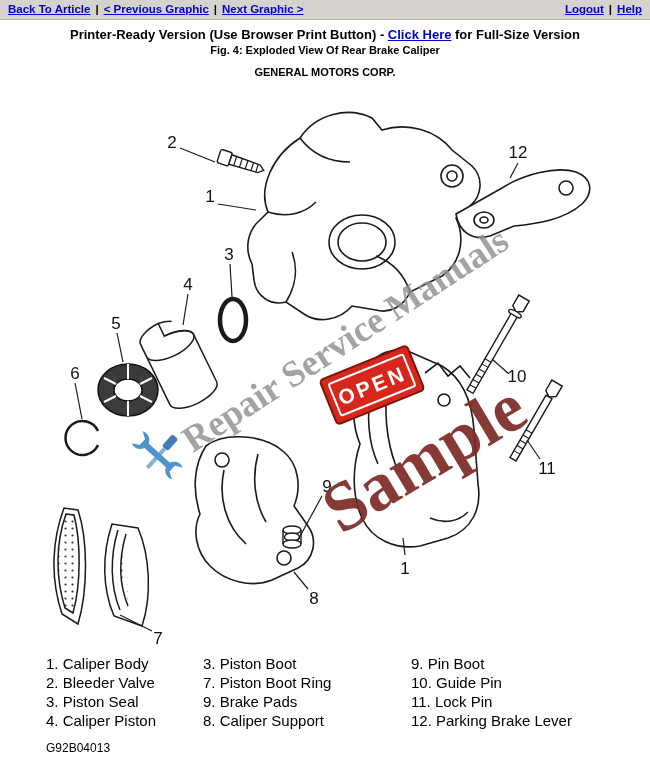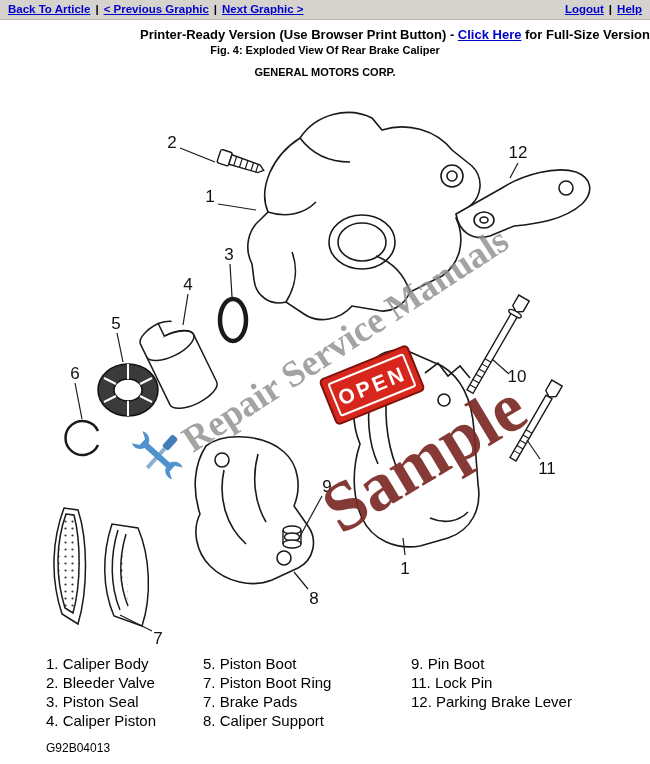--- a/index.html
+++ b/index.html
@@ -10,21 +10,21 @@
   
   .topbar {
     display:flex; justify-content:space-between; align-items:center;
     background:#d6d3ce; border-bottom:1px solid #b8b4ac;
     padding:3px 8px 4px 8px; font-size:11.5px; font-weight:bold;gap:44px;
   }
   .topbar .group { display:flex; align-items:center; }
   .lnk { color:#0000cc; text-decoration:underline; cursor:pointer; white-space:pre; }
   .sep { color:#000; margin:0 5px; }
   
-  .title-line { text-align:right; font-size:13px; font-weight:bold; margin-top:7px; }
+  .title-line { text-align:center; font-size:13px; font-weight:bold; margin-top:7px; }
   .fig-caption { text-align:center; font-size:11px; font-weight:bold; margin-top:2px; }
   .company { text-align:center; font-size:11px; font-weight:bold; margin-top:10px; }
   
   svg.diagram { display:block; margin:0; }
   
   .legend { display:flex; padding-left:46px; margin-top:6px; font-size:15px; }
   .legend .col { line-height:19px; }
   .legend .col1 { width:157px; }
   .legend .col2 { width:208px; }
   .code { padding-left:46px; margin-top:11px; font-size:12px; }
@@ -202,25 +202,26 @@
 </svg>
 
 <div class="legend">
   <div class="col col1">
     <div>1. Caliper Body</div>
     <div>2. Bleeder Valve</div>
     <div>3. Piston Seal</div>
     <div>4. Caliper Piston</div>
   </div>
   <div class="col col2">
-    <div>5. Piston Boot</div>
+    <div>3. Piston Boot</div>
     <div>7. Piston Boot Ring</div>
-    <div>7. Brake Pads</div>
+    <div>9. Brake Pads</div>
     <div>8. Caliper Support</div>
   </div>
   <div class="col col3">
     <div>9. Pin Boot</div>
+    <div>10. Guide Pin</div>
     <div>11. Lock Pin</div>
     <div>12. Parking Brake Lever</div>
   </div>
 </div>
 
 <div class="code">G92B04013</div>
 
 </body></html>

